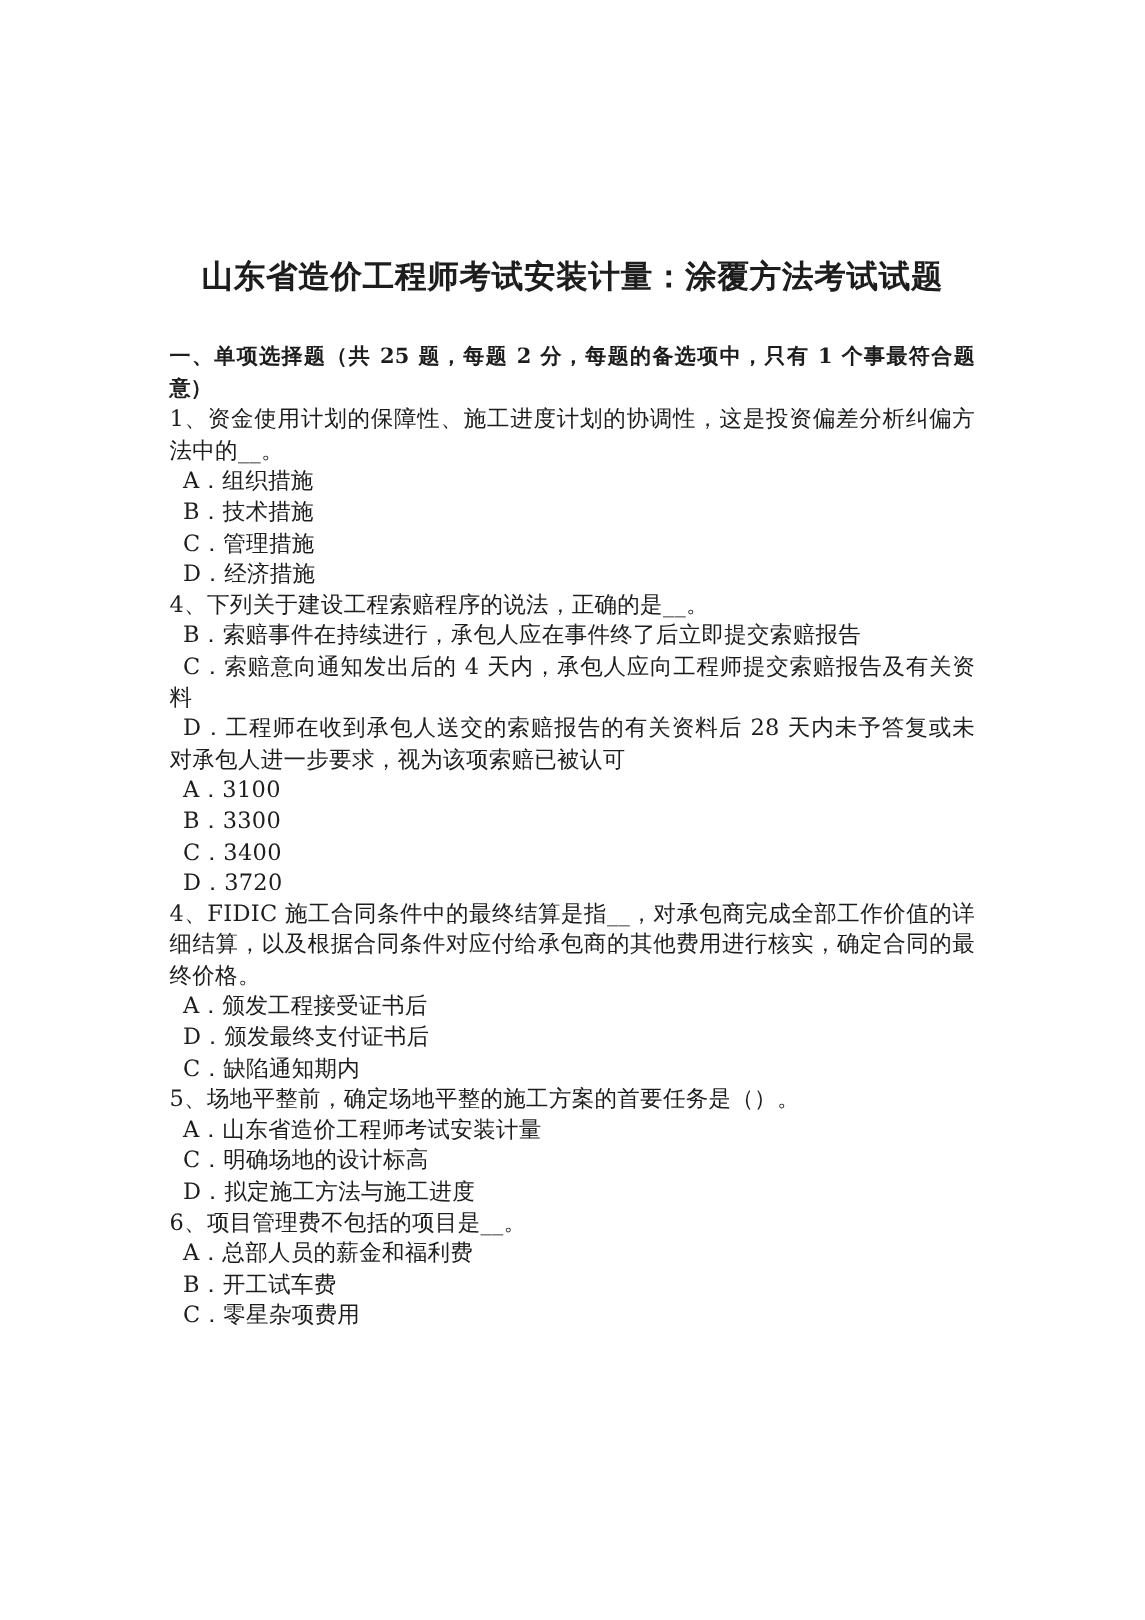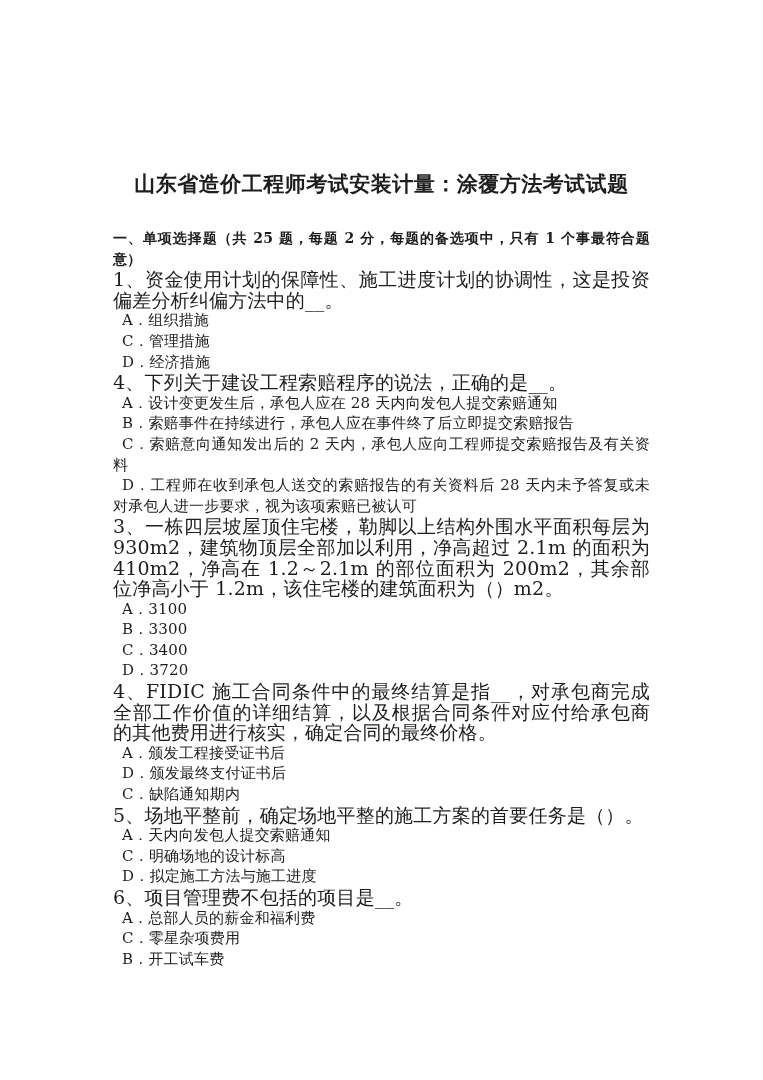--- a/index.html
+++ b/index.html
@@ -37,21 +37,21 @@
     line-height: 20.6px;
     font-weight: bold;
     text-align: justify;
     letter-spacing: 0.2px;
   }
   .question {
     margin: 0;
   }
   .stem {
     margin: 0;
-    font-size: 19px;
+    font-size: 15px;
     line-height: 20.6px;
     text-align: justify;
     letter-spacing: 0.2px;
   }
   .option {
     margin: 0;
     font-size: 15px;
     line-height: 20.6px;
     text-align: justify;
     text-indent: 9px;
@@ -64,55 +64,54 @@
 <div class="page">
   <div class="content">
 
     <h1 class="doc-title">山东省造价工程师考试安装计量：涂覆方法考试试题</h1>
 
     <p class="section-heading">一、单项选择题（共 25 题，每题 2 分，每题的备选项中，只有 1 个事最符合题意）</p>
 
     <div class="question">
       <p class="stem">1、资金使用计划的保障性、施工进度计划的协调性，这是投资偏差分析纠偏方法中的__。</p>
       <p class="option">A．组织措施</p>
+      <p class="option">B．技术措施</p>
       <p class="option">C．管理措施</p>
       <p class="option">D．经济措施</p>
     </div>
 
     <div class="question">
       <p class="stem">4、下列关于建设工程索赔程序的说法，正确的是__。</p>
-      <p class="option">A．设计变更发生后，承包人应在 28 天内向发包人提交索赔通知</p>
       <p class="option">B．索赔事件在持续进行，承包人应在事件终了后立即提交索赔报告</p>
-      <p class="option">C．索赔意向通知发出后的 2 天内，承包人应向工程师提交索赔报告及有关资料</p>
+      <p class="option">C．索赔意向通知发出后的 4 天内，承包人应向工程师提交索赔报告及有关资料</p>
       <p class="option">D．工程师在收到承包人送交的索赔报告的有关资料后 28 天内未予答复或未对承包人进一步要求，视为该项索赔已被认可</p>
     </div>
 
     <div class="question">
-      <p class="stem">3、一栋四层坡屋顶住宅楼，勒脚以上结构外围水平面积每层为 930m2，建筑物顶层全部加以利用，净高超过 2.1m 的面积为 410m2，净高在 1.2～2.1m 的部位面积为 200m2，其余部位净高小于 1.2m，该住宅楼的建筑面积为（）m2。</p>
       <p class="option">A．3100</p>
       <p class="option">B．3300</p>
       <p class="option">C．3400</p>
       <p class="option">D．3720</p>
     </div>
 
     <div class="question">
       <p class="stem">4、FIDIC 施工合同条件中的最终结算是指__，对承包商完成全部工作价值的详细结算，以及根据合同条件对应付给承包商的其他费用进行核实，确定合同的最终价格。</p>
       <p class="option">A．颁发工程接受证书后</p>
       <p class="option">D．颁发最终支付证书后</p>
       <p class="option">C．缺陷通知期内</p>
     </div>
 
     <div class="question">
       <p class="stem">5、场地平整前，确定场地平整的施工方案的首要任务是（）。</p>
-      <p class="option">A．天内向发包人提交索赔通知</p>
+      <p class="option">A．山东省造价工程师考试安装计量</p>
       <p class="option">C．明确场地的设计标高</p>
       <p class="option">D．拟定施工方法与施工进度</p>
     </div>
 
     <div class="question">
       <p class="stem">6、项目管理费不包括的项目是__。</p>
       <p class="option">A．总部人员的薪金和福利费</p>
+      <p class="option">B．开工试车费</p>
       <p class="option">C．零星杂项费用</p>
-      <p class="option">B．开工试车费</p>
     </div>
 
   </div>
 </div>
 
 </body></html>

